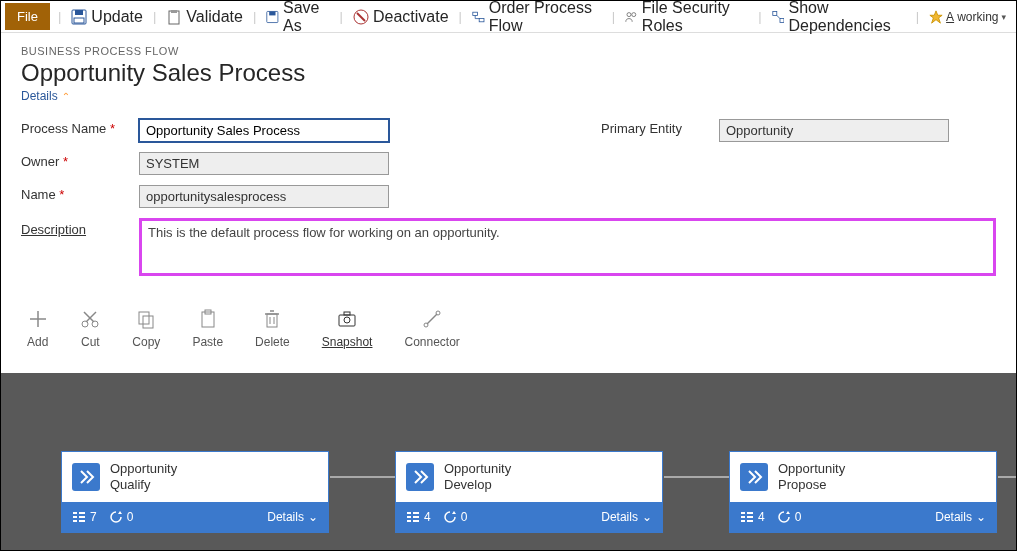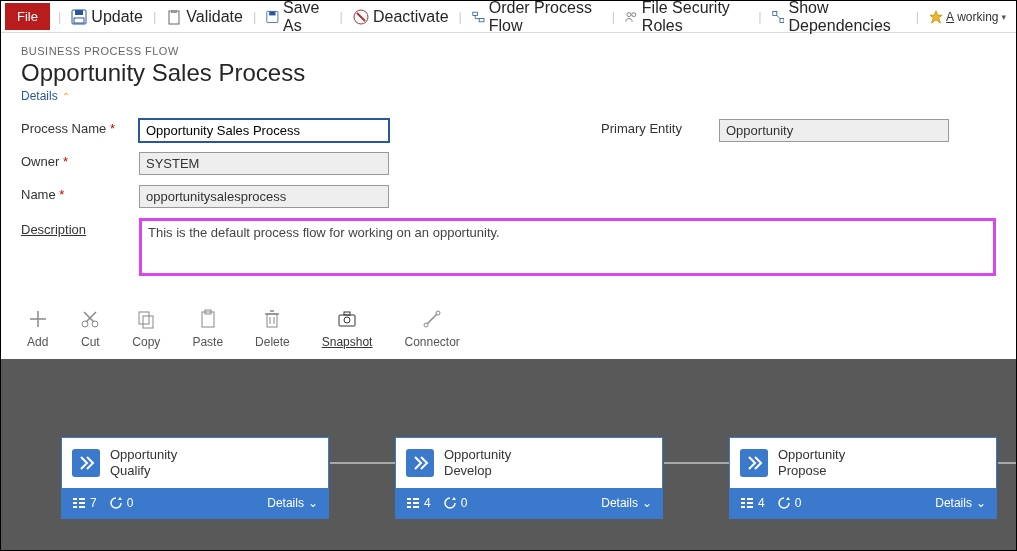--- a/index.html
+++ b/index.html
@@ -1,19 +1,19 @@
 <!DOCTYPE html>
 <html><head>
 <meta charset="utf-8">
 <style>
   * { box-sizing: border-box; margin: 0; padding: 0; }
   body { font-family: "Segoe UI", Tahoma, sans-serif; font-size: 13px; color: #333; background: #fff; width: 1017px; height: 551px; border: 1px solid #000; overflow: hidden; position: relative; }
   
   .toolbar { display: flex; align-items: center; height: 32px; background: #fff; border-bottom: 1px solid #ddd; padding: 0 4px; }
-  .file-btn { background: #b91c1c; color: #fff; padding: 6px 12px; font-size: 13px; cursor: pointer; margin-right: 4px; }
+  .file-btn { background: #a16207; color: #fff; padding: 6px 12px; font-size: 13px; cursor: pointer; margin-right: 4px; }
   .tb-sep { color: #ccc; margin: 0 4px; }
   .tb-item { display: inline-flex; align-items: center; gap: 4px; padding: 4px 6px; color: #262626; cursor: pointer; font-size: 16px; }
   .tb-item svg { width: 16px; height: 16px; }
   .actions-btn { display: inline-flex; align-items: center; gap: 3px; padding: 4px 6px; cursor: pointer; font-size: 12px; }
   .actions-btn .caret { font-size: 9px; color: #555; }
 
   .header { padding: 12px 20px 4px 20px; }
   .breadcrumb { font-size: 11px; color: #666; letter-spacing: 0.5px; }
   .page-title { font-size: 24px; color: #262626; font-weight: 300; margin-top: 2px; }
   .details-link { color: #2a579a; font-size: 12px; cursor: pointer; display: inline-flex; align-items: center; gap: 4px; margin-top: 2px; }
@@ -28,21 +28,21 @@
   .form-input { flex: 1; max-width: 250px; }
   .form-input input, .form-input .ro { width: 100%; border: 1px solid #999; padding: 3px 6px; font-size: 13px; font-family: inherit; }
   .form-input .focused { border: 1px solid #2a579a; outline: 1px solid #2a579a; }
   .form-input .ro { background: #eee; color: #333; }
   .form-col-right .form-input { max-width: 230px; }
   .desc-row { display: flex; margin-top: 6px; }
   .desc-label { width: 118px; color: #333; font-size: 13px; padding-top: 4px; text-decoration: underline; }
   .desc-input { flex: 1; max-width: 860px; }
   .desc-input textarea { width: 100%; height: 58px; border: 3px solid #d946ef; padding: 4px 6px; font-family: inherit; font-size: 13px; color: #444; resize: none; }
 
-  .mini-tb { display: flex; gap: 32px; padding: 18px 26px 10px 26px; align-items: center; }
+  .mini-tb { display: flex; gap: 32px; padding: 18px 26px 24px 26px; align-items: center; }
   .mini-item { display: flex; flex-direction: column; align-items: center; gap: 6px; color: #555; font-size: 12px; cursor: pointer; }
   .mini-item svg { width: 20px; height: 20px; stroke: #888; fill: none; }
   .mini-item.dark { color: #333; text-decoration: underline; }
   .mini-item.dark svg { stroke: #333; }
 
   .canvas { background: #595959; height: 192px; padding-top: 78px; position: relative; }
   .stages { display: flex; gap: 66px; padding-left: 60px; }
   .stage { width: 268px; background: #fff; border: 1px solid #3b79cc; position: relative; }
   .stage-top { display: flex; align-items: center; padding: 8px 10px; gap: 10px; height: 50px; }
   .stage-chevron { width: 28px; height: 28px; background: #3b79cc; border-radius: 3px; display: flex; align-items: center; justify-content: center; flex-shrink: 0; }

